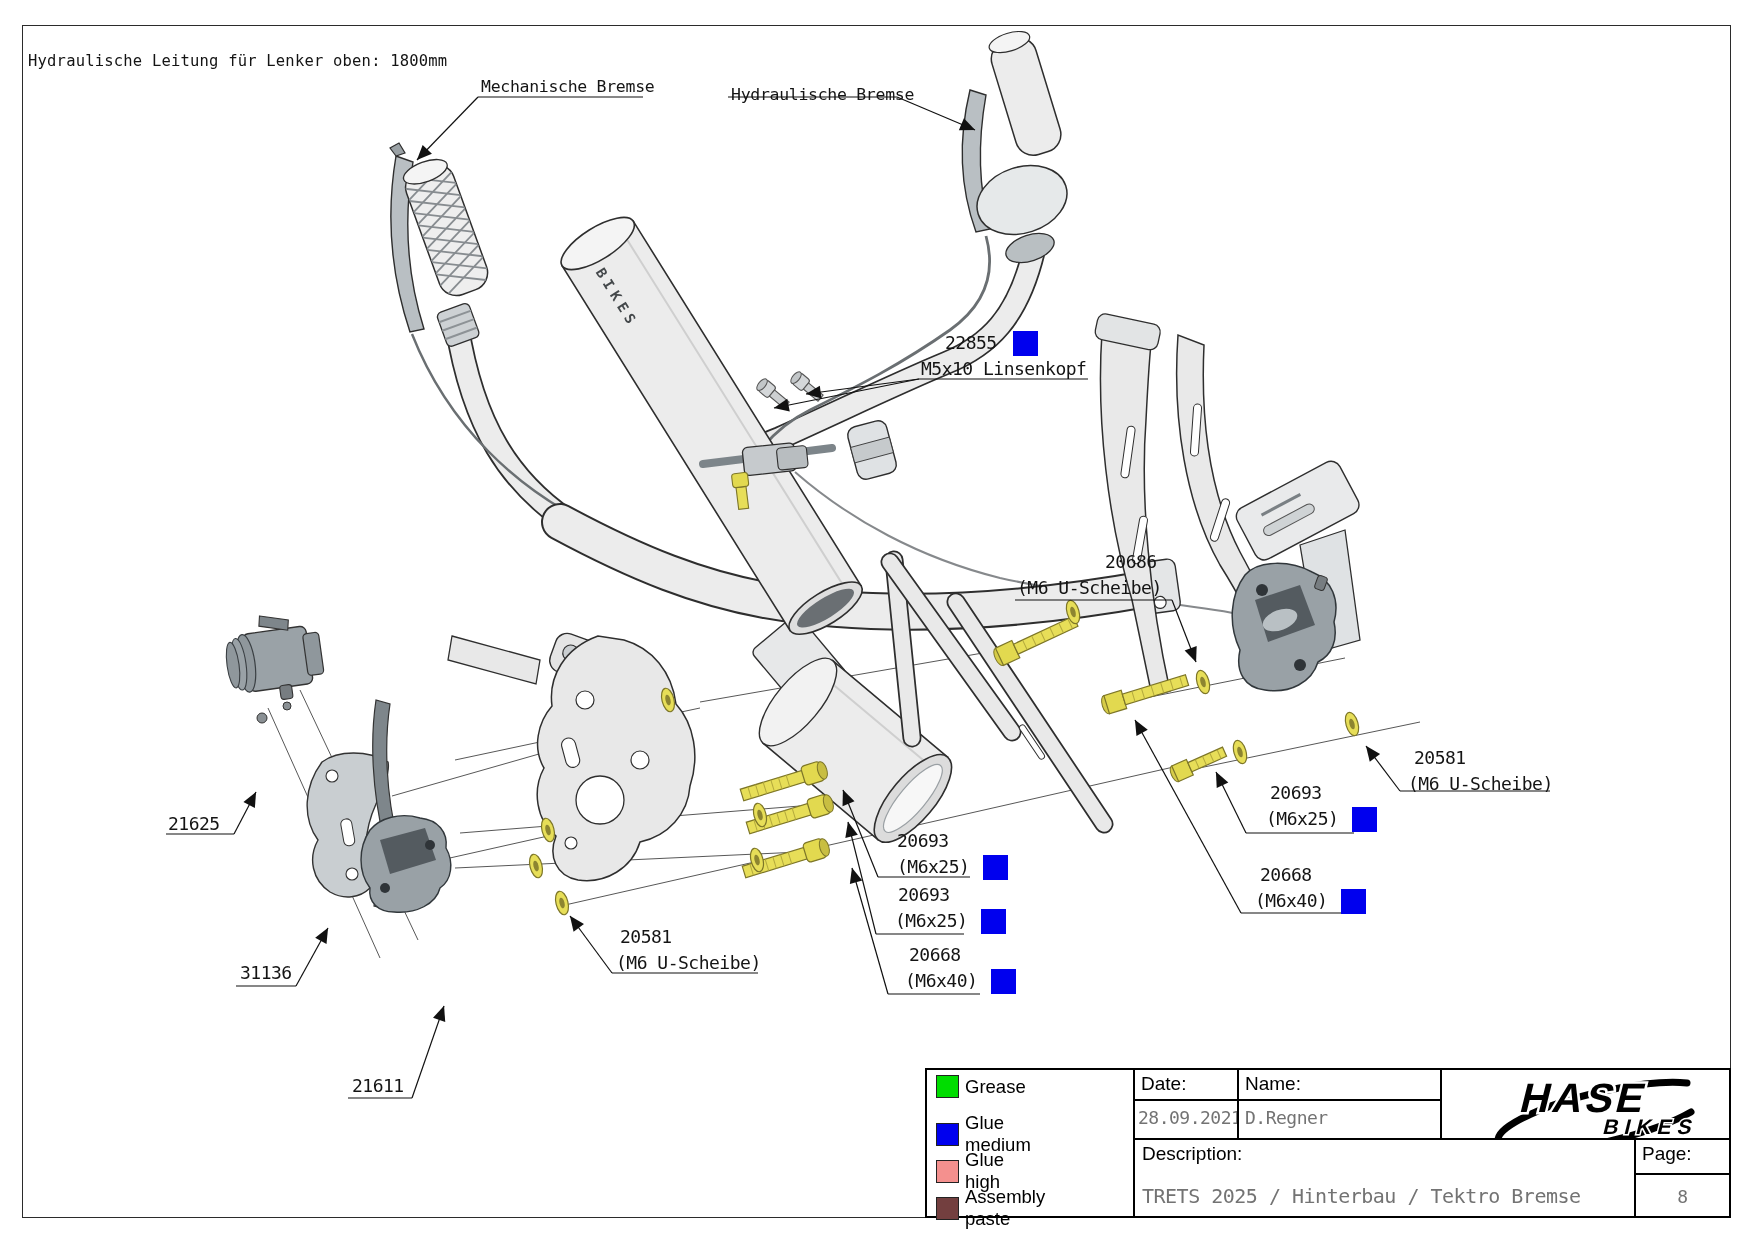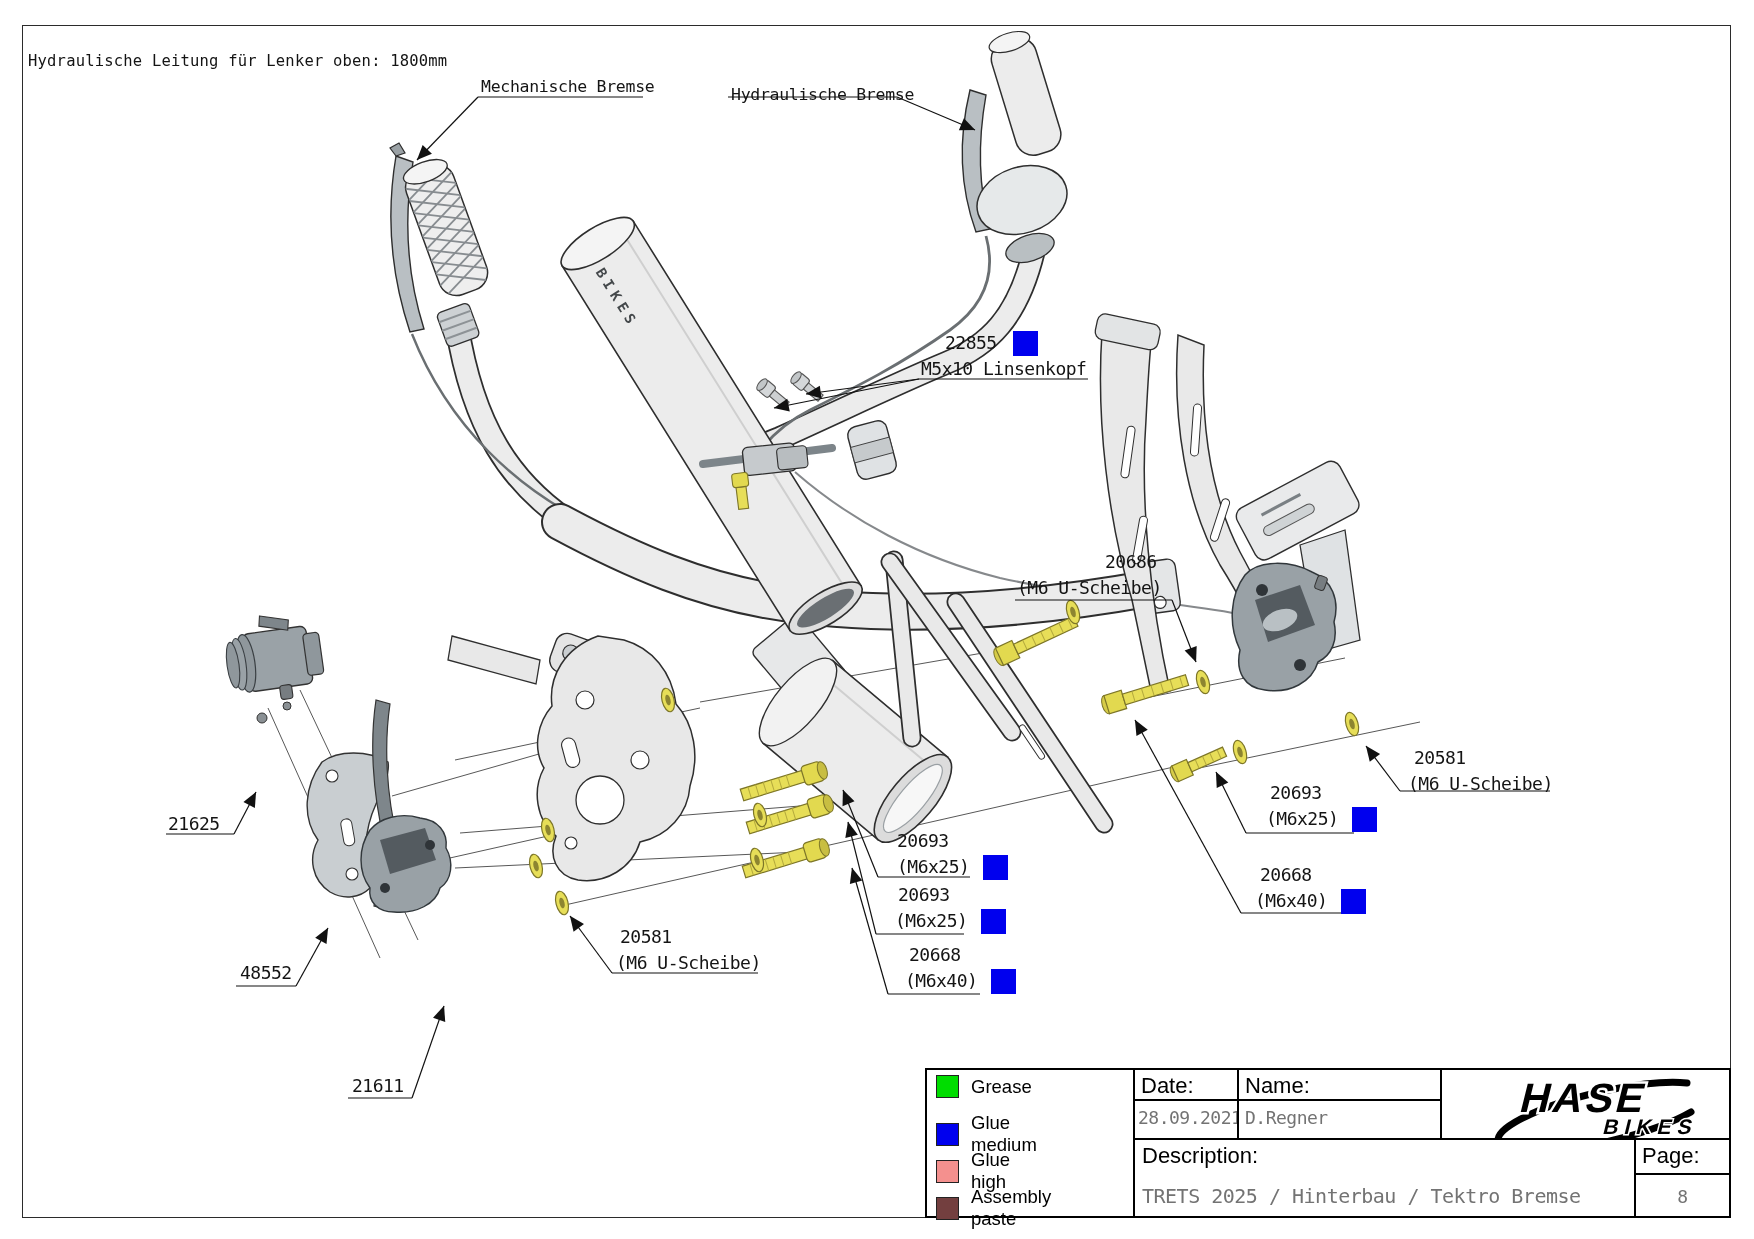--- a/index.html
+++ b/index.html
@@ -8,23 +8,23 @@
   .frame-border{position:absolute;left:22px;top:25px;width:1709px;height:1193px;
         border:1.6px solid #2b2b2b;box-sizing:border-box;}
   svg.art{position:absolute;left:0;top:0;width:1754px;height:1239px;}
   .lbl{position:absolute;white-space:nowrap;font-size:16.5px;letter-spacing:-0.3px;color:#141414;}
   .plabel{position:absolute;font-size:18px;line-height:26px;letter-spacing:-0.5px;color:#141414;white-space:nowrap;}
   .pl-line{height:26px;}
   .glue-sq{display:inline-block;width:25px;height:25px;vertical-align:-7px;}
   
   .tb{position:absolute;box-sizing:border-box;font-family:"Liberation Sans",sans-serif;}
   .tb-line{position:absolute;background:#000;}
-  .tb-text{position:absolute;white-space:nowrap;font-family:"Liberation Sans",sans-serif;font-size:22px;color:#000;}
+  .tb-text{position:absolute;white-space:nowrap;font-family:"Liberation Sans",sans-serif;font-size:19px;color:#000;}
   .tb-val{position:absolute;white-space:nowrap;font-family:"DejaVu Sans Mono",monospace;font-size:18px;letter-spacing:-0.5px;color:#737373;}
-  .legend-row{position:absolute;display:flex;align-items:center;gap:12px;
+  .legend-row{position:absolute;display:flex;align-items:center;gap:6px;
         font-family:"Liberation Sans",sans-serif;font-size:18.5px;color:#000;}
   .legend-sq{width:23px;height:23px;border:1px solid #222;box-sizing:border-box;flex:0 0 auto;}
 </style>
 </head>
 <body>
 
 <div class="page">
   <div class="frame-border"></div>
 
   <svg class="art" viewBox="0 0 1754 1239">
@@ -389,21 +389,21 @@
 
   <div class="plabel" style="left:1255px;top:862px">
     <div class="pl-line"><span style="margin-left:5px">20668</span></div>
     <div class="pl-line"><span>(M6x40)</span><span class="glue-sq" style="margin-left: 14px; background-color: rgb(0, 0, 238);"></span></div>
   </div>
 
   <div class="plabel" style="left:168px;top:811px">
     <div class="pl-line">21625</div>
   </div>
   <div class="plabel" style="left:240px;top:960px">
-    <div class="pl-line">48552</div>
+    <div class="pl-line">31136</div>
   </div>
   <div class="plabel" style="left:352px;top:1073px">
     <div class="pl-line">21611</div>
   </div>
 
   <div class="tb">
     <div class="tb-line" style="left:925px;top:1068px;width:806px;height:2px"></div>
     <div class="tb-line" style="left:925px;top:1216px;width:806px;height:2px"></div>
     <div class="tb-line" style="left:925px;top:1068px;width:2px;height:150px"></div>
     <div class="tb-line" style="left:1729px;top:1068px;width:2px;height:150px"></div>

